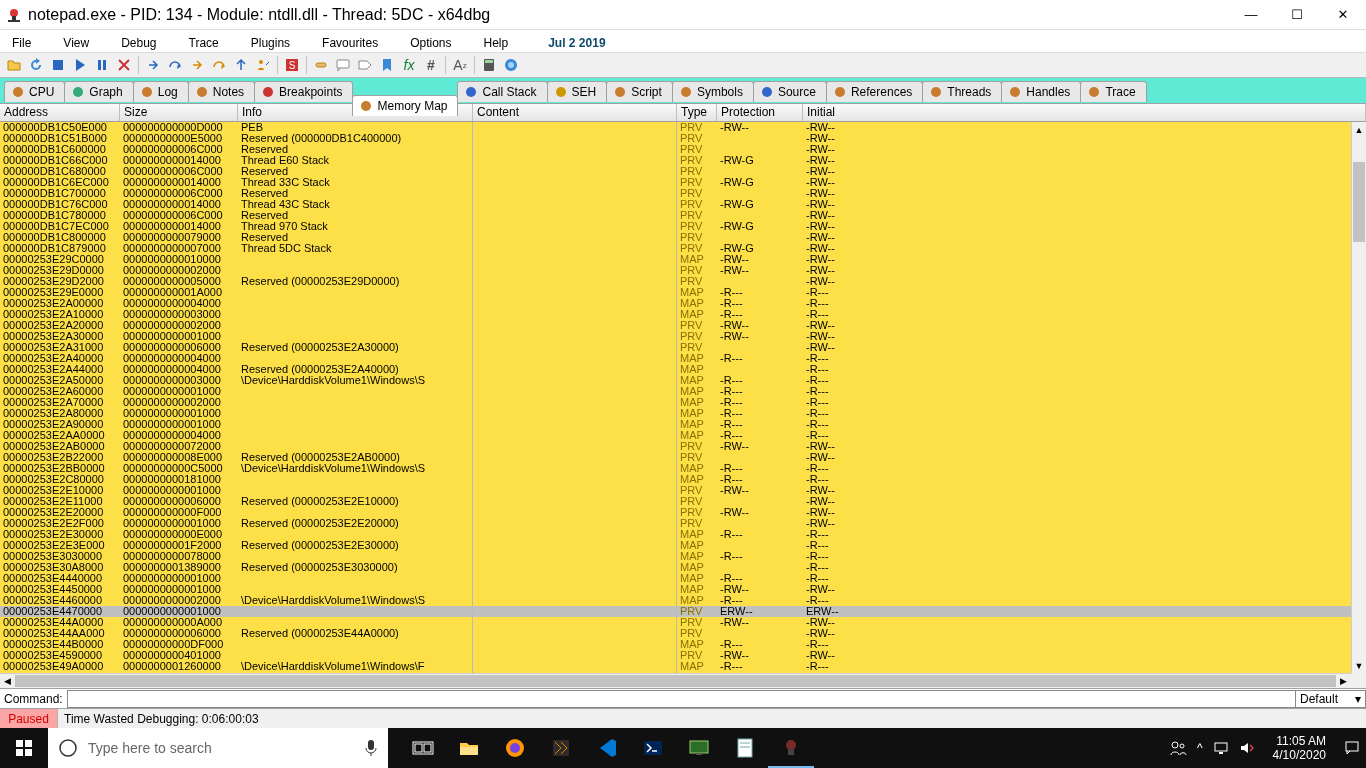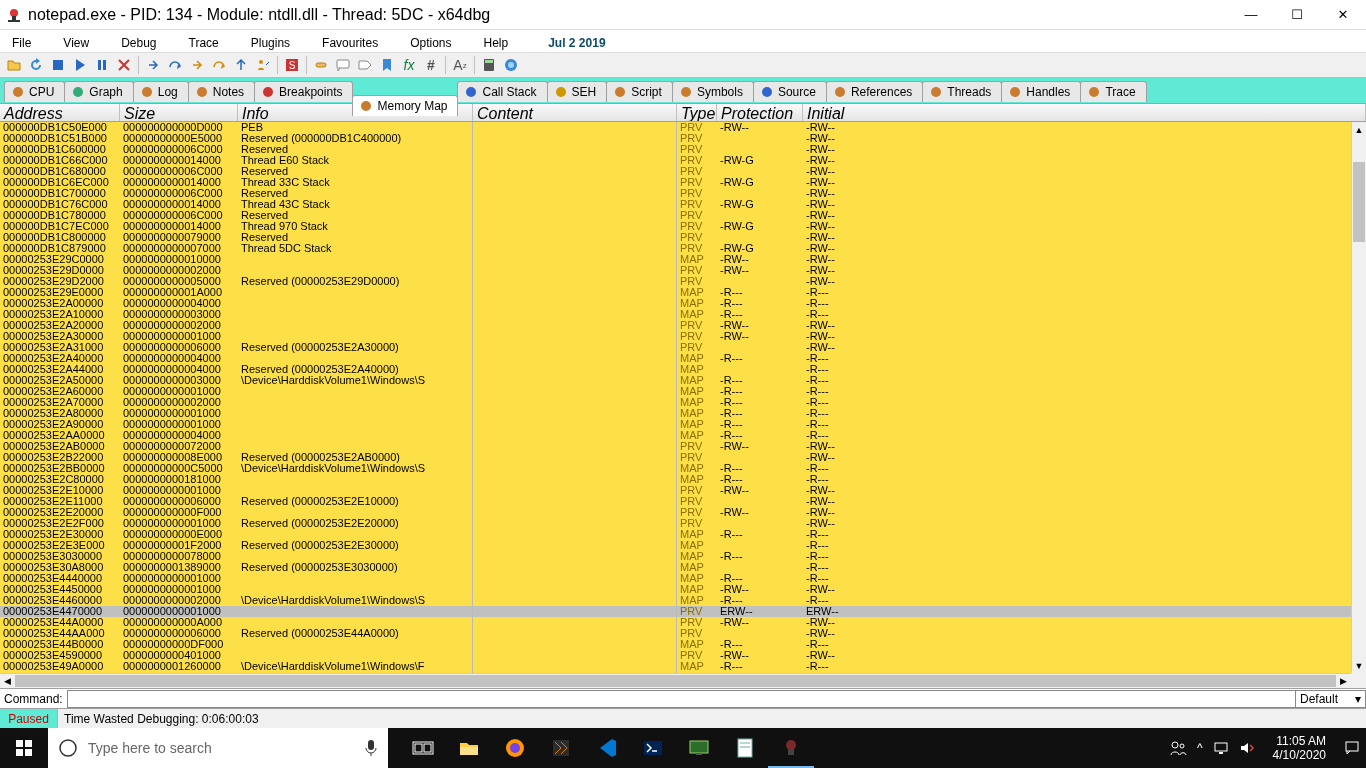--- a/index.html
+++ b/index.html
@@ -13,21 +13,21 @@
 .menubar span { padding:2px 8px; font-size:12px; }
 .menubar .builddate { color:#0c4a6e; margin-left:8px;font-weight:bold; }
 .toolbar { height:26px; background:#f0f0f0; border-top:1px solid #ddd; border-bottom:1px solid #b9b9b9; display:flex; align-items:center; padding:0 4px; gap:2px; }
 .tb { width:20px; height:20px; display:flex; align-items:center; justify-content:center; border-radius:2px; font-size:14px; }
 .sep { width:1px; height:18px; background:#c0c0c0; margin:0 2px; }
 .tabbar { height:26px; background:#5eead4; display:flex; align-items:center; padding:0 4px; gap:0; border-bottom:1px solid #a0a0a0; }
 .tab { display:flex; align-items:center; gap:4px; padding:3px 10px 3px 6px; border:1px solid #a0a0a0; border-bottom:none; background:#e8e8e8; border-radius:3px 3px 0 0; margin-right:-1px; font-size:12px; position:relative; top:1px; }
 .tab.active { background:#fff; z-index:2;margin-top:28px; }
 .tab .ticon { width:14px; height:14px; }
 
-.colhdr { height:18px; display:flex; background:linear-gradient(#fafafa,#e4e4e4); border-bottom:1px solid #a0a0a0; font-size:16px;font-style:italic; }
+.colhdr { height:18px; display:flex; background:linear-gradient(#fafafa,#e4e4e4); border-bottom:1px solid #a0a0a0; font-size:12px; }
 .colhdr div { border-right:1px solid #c0c0c0; padding:1px 4px; overflow:hidden; white-space:nowrap; }
 .grid { flex:1; overflow:hidden; position:relative; background:#fde047; }
 .gridrows { position:absolute; inset:0 15px 15px 0; overflow:hidden; }
 .row { display:flex; height:11px; font-family:Consolas,"Lucida Console",monospace; font-size:11px; line-height:11px; white-space:nowrap; }
 .row.sel { background:#c0c0c0; }
 .row div { overflow:hidden; padding:0 3px; }
 .c-addr{width:120px;}
 .c-size{width:118px;}
 .c-info{width:235px; border-right:1px solid #bbb;}
 .c-cont{width:204px; border-right:1px solid #bbb;}
@@ -42,21 +42,21 @@
 .hscroll .arr { position:absolute; top:0; bottom:0; width:15px; display:flex; align-items:center; justify-content:center; font-size:9px;}
 .hscroll .arr.l{left:0;} .hscroll .arr.r{right:0;}
 .hscroll .thumb{ position:absolute; top:1px; bottom:1px; left:15px; right:15px; background:#c2c2c2;}
 .corner { position:absolute; right:0; bottom:0; width:15px; height:15px; background:#f0f0f0; }
 .cmdbar { height:20px; display:flex; align-items:center; border-top:1px solid #a0a0a0; }
 .cmdbar .lbl { padding:0 4px; font-size:12px; }
 .cmdbar input { flex:1; height:18px; border:1px solid #888; padding:0 3px; font-size:12px; }
 .cmdbar .def { width:70px; border:1px solid #888; border-left:none; height:18px; display:flex; align-items:center; justify-content:space-between; padding:0 4px; font-size:12px;}
 .status { height:20px; display:flex; align-items:stretch; border-top:1px solid #a0a0a0; background:#f0f0f0;}
 .status .cell { border-right:1px solid #b0b0b0; display:flex; align-items:center; padding:0 6px; font-size:12px;}
-.status .paused { background:#5eead4; color:#d00000; font-weight:normal; width:58px; justify-content:center;}
+.status .paused { background:#fca5a5; color:#d00000; font-weight:normal; width:58px; justify-content:center;}
 .status .msg { flex:1; }
 .status .time { border-right:none; }
 .taskbar { height:40px; background:#101010; display:flex; align-items:center; color:#fff;}
 .taskbar .start { width:48px; height:40px; display:flex; align-items:center; justify-content:center;}
 .taskbar .search { flex:0 0 340px; height:40px; background:#fff; color:#666; display:flex; align-items:center; padding:0 10px; gap:10px; font-size:14px;}
 .taskbar .search .mic{ margin-left:auto; color:#333;}
 .taskbar .tb-sep{width:12px;}
 .taskbar .ticon { width:46px; height:40px; display:flex; align-items:center; justify-content:center; font-size:18px;}
 .taskbar .ticon.active { border-bottom:2px solid #76b9ed;}
 .taskbar .tray { margin-left:auto; display:flex; align-items:center; height:100%; gap:10px; padding:0 6px; font-size:12px;}

